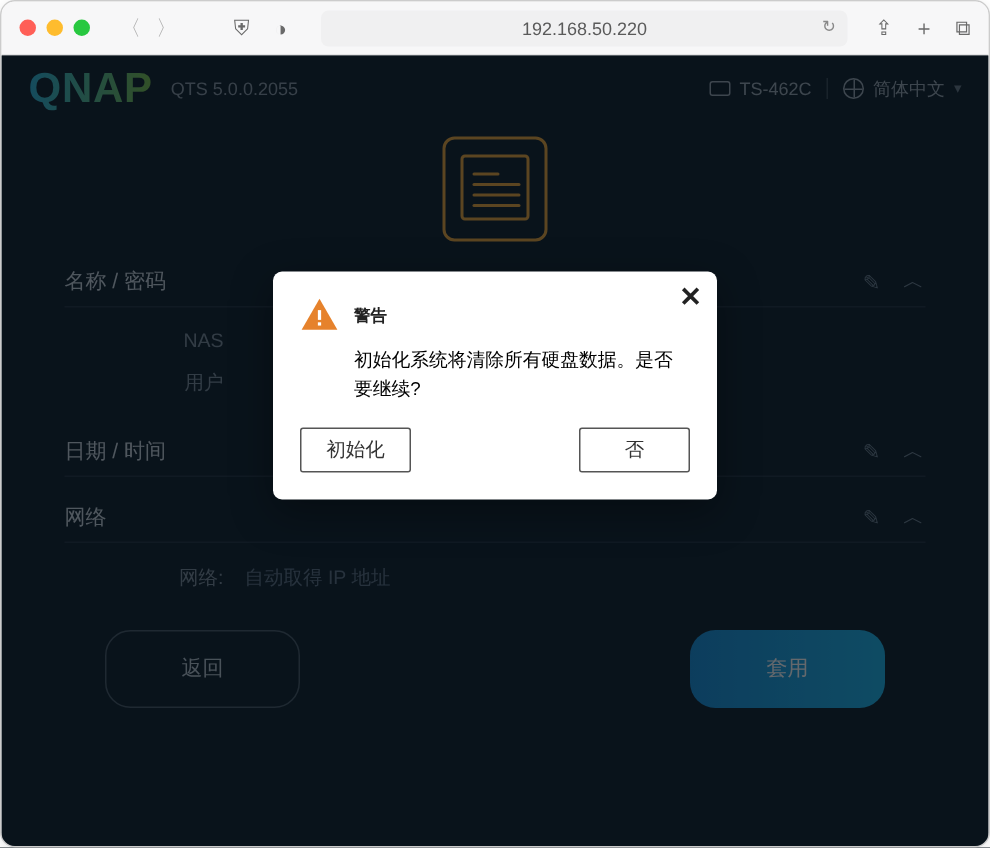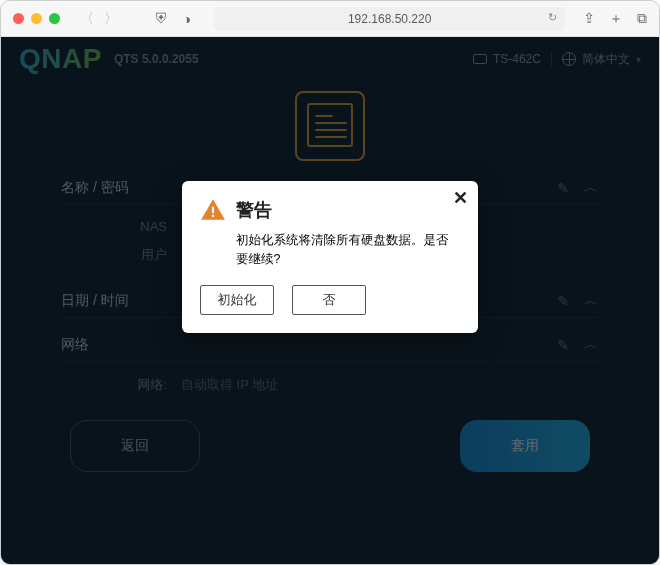--- a/index.html
+++ b/index.html
@@ -40,21 +40,21 @@
   .app-header {
     height: 44px; display: flex; align-items: center; padding: 0 18px;
     color: #aeb7bf; font-size: 12px;
   }
   .logo {
     font-weight: 800; font-size: 28px; letter-spacing: 0.5px;
     background: linear-gradient(90deg,#2fb4d8 0%, #7cc04b 100%);
     -webkit-background-clip: text; background-clip: text; color: transparent;
     margin-right: 12px;
   }
-  .version { color: #8a97a2; font-size: 12px; font-weight: bold; }
+  .version { color: #8a97a2; font-size: 12px; }
   .hdr-right { margin-left: auto; display: flex; align-items: center; gap: 10px; }
   .device-chip { display: flex; align-items: center; gap: 6px; color:#9aa6b0; font-size:12px; }
   .device-icon { width:14px; height:10px; border:1.5px solid #9aa6b0; border-radius:2px; position:relative; }
   .vsep { width:1px; height:14px; background:#3a4a56; }
   .lang-sel { display:flex; align-items:center; gap:6px; color:#9aa6b0; font-size:12px; }
   .globe { width:14px; height:14px; border:1.5px solid #9aa6b0; border-radius:50%; position:relative; }
   .globe::before { content:""; position:absolute; top:0; bottom:0; left:50%; width:1px; background:#9aa6b0; }
   .globe::after { content:""; position:absolute; left:0; right:0; top:50%; height:1px; background:#9aa6b0; }
   .caret { font-size:10px; color:#6a7a86; }
 
@@ -64,21 +64,21 @@
   }
   .hero-icon::before {
     content:""; position:absolute; left:10px; right:10px; top:10px; bottom:12px;
     border:2px solid #e6a23c; border-radius:3px;
   }
   .hero-icon .lines { position:absolute; left:18px; right:16px; top:22px; display:flex; flex-direction:column; gap:5px;}
   .hero-icon .lines span { height:2px; background:#e6a23c; display:block; border-radius:1px;}
   .hero-icon .lines span:first-child { width:55%; }
 
   
-  .sections { padding: 2px 60px 10px; color:#aeb9c2; }
+  .sections { padding: 2px 42px 10px; color:#aeb9c2; }
   .section { margin-bottom: 10px; }
   .sec-head { display:flex; align-items:center; height:34px; border-bottom:1px solid #243340; }
   .sec-title { font-size:14px; color:#c9d2da; }
   .sec-actions { margin-left:auto; display:flex; gap:12px; color:#6e808f; font-size:14px; }
   .edit-icon, .chev-icon { width:16px; height:16px; display:inline-flex; align-items:center; justify-content:center; }
   .sec-body { padding: 8px 0 4px 0; }
   .row { display:flex; padding: 6px 0; font-size:13px; }
   .row .lbl { width: 120px; text-align:right; color:#7d8c99; padding-right: 14px; }
   .row .val { color:#5f7183; }
 
@@ -105,23 +105,23 @@
   }
   .dlg-close {
     position:absolute; top:8px; right:10px; font-size:18px; font-weight:700; color:#222;
     cursor:pointer; line-height:1;
   }
   .dlg-head { display:flex; align-items:center; gap:10px; margin-bottom:8px; }
   .warn-icon {
     width:26px; height:26px; position:relative;
   }
   .warn-icon svg { width:26px; height:26px; display:block; }
-  .dlg-title { font-weight:700; font-size:18px; color:#222; }
+  .dlg-title { font-weight:700; font-size:11px; color:#222; }
   .dlg-msg { font-size:12.5px; color:#000000; line-height:1.5; padding-left: 36px; min-height: 32px; }
-  .dlg-btns { display:flex; justify-content:flex-start; gap:18px; margin-top:16px; }
+  .dlg-btns { display:flex; justify-content:space-between; gap:18px; margin-top:16px; }
   .btn {
     min-width: 74px; height:30px; border:1px solid #555; background:#fff;
     font-size:13px; color:#333; border-radius:2px; display:flex; align-items:center; justify-content:center;
   }
 </style>
 </head>
 <body>
 
 <div class="window">
 

